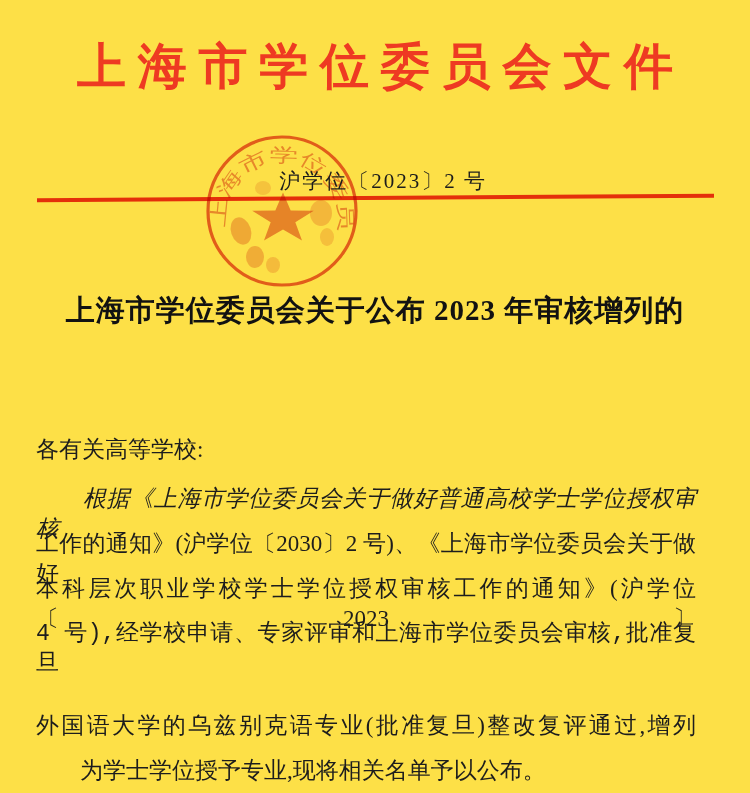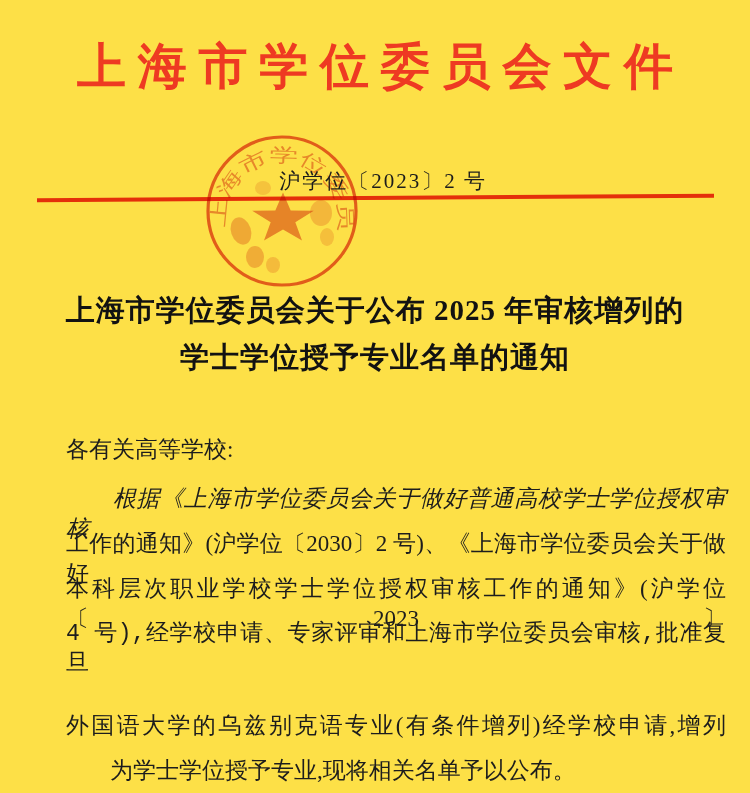--- a/index.html
+++ b/index.html
@@ -48,21 +48,21 @@
     position:absolute; top:287px; left:0; width:750px;
     text-align:center;
     font-size:29px; font-weight:700;
     line-height:47px;
     color:#121212;
     letter-spacing:1px;
     z-index:3;
   }
   
   .doc-body {
-    position:absolute; left:66px; top:432px; width:660px; height:356px;
+    position:absolute; left:36px; top:432px; width:660px; height:356px;
     font-size:23px; color:#1d1d1d;
     z-index:3;
   }
   .bline {
     position:absolute; left:0; width:660px; height:32px;
     line-height:30px;
     white-space:nowrap;
   }
   .bline.just {
     white-space:normal;
@@ -113,27 +113,26 @@
       <ellipse cx="124" cy="104" rx="7" ry="9" fill="#d5402e" opacity="0.20"></ellipse>
       <ellipse cx="60" cy="55" rx="8" ry="7" fill="#d5402e" opacity="0.18"></ellipse>
     </g>
   </svg>
 
   <div class="doc-number">沪学位〔2023〕2 号</div>
 
   <div class="red-line"></div>
 
   <div class="doc-title">
-    <div>上海市学位委员会关于公布 2025 年审核增列的</div>
-    <div>学士学位授予专业名单的通知</div>
+    <div>上海市学位委员会关于公布 2023 年审核增列的</div>
   </div>
 
   <div class="doc-body">
     <div class="bline b0">各有关高等学校:</div>
     <div class="bline just indent b1">根据《上海市学位委员会关于做好普通高校学士学位授权审核</div>
     <div class="bline just b2">工作的通知》(沪学位〔2030〕2 号)、《上海市学位委员会关于做好</div>
     <div class="bline just b3">本科层次职业学校学士学位授权审核工作的通知》(沪学位〔2023〕</div>
     <div class="bline just b4">4 号),经学校申请、专家评审和上海市学位委员会审核,批准复旦</div>
-    <div class="bline just b6">外国语大学的乌兹别克语专业(有条件增列)经学校申请,增列</div>
+    <div class="bline just b6">外国语大学的乌兹别克语专业(批准复旦)整改复评通过,增列</div>
     <div class="bline b7">为学士学位授予专业,现将相关名单予以公布。</div>
   </div>
 
 </div>
 
 </body></html>

